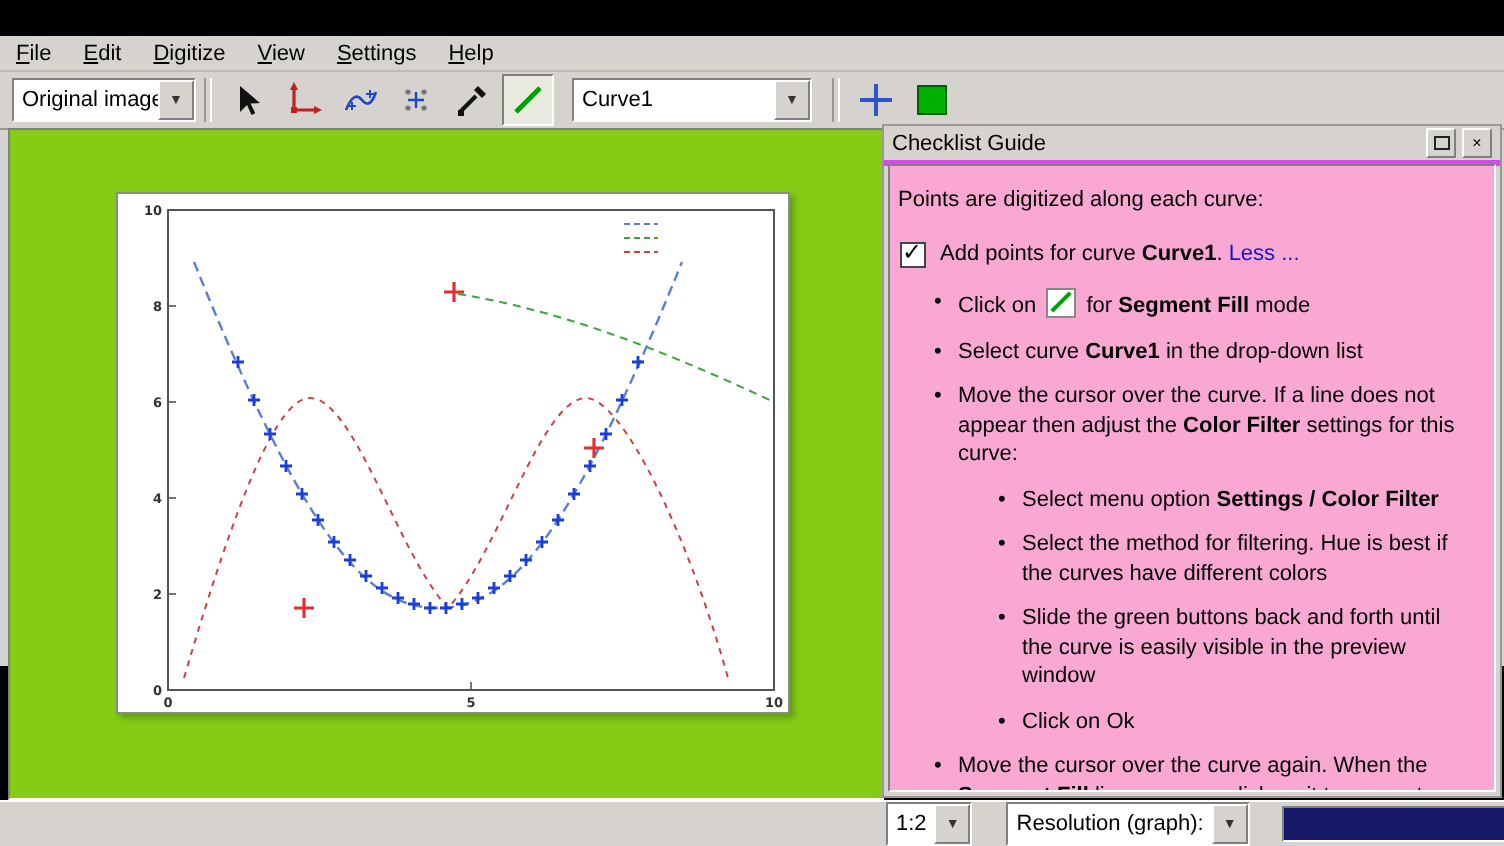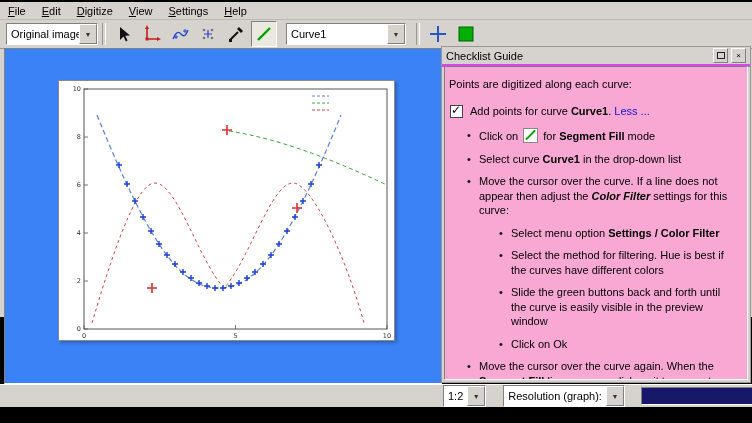--- a/index.html
+++ b/index.html
@@ -1,21 +1,21 @@
 <!DOCTYPE html>
 <html><head>
 <meta charset="utf-8">
 <style>
   html,body{margin:0;padding:0;}
   body{
     width:752px;height:423px;position:relative;background:#000;
     font-family:"Liberation Sans","DejaVu Sans",sans-serif;font-size:11px;color:#000;
     overflow:hidden;
   }
-  #app{position:absolute;left:0;top:2px;width:752px;height:315px;background:#d6d3ce;}
+  #app{position:absolute;left:0;top:18px;width:752px;height:315px;background:#d6d3ce;}
 
   
   #menubar{position:absolute;left:0;top:0;width:100%;height:17px;background:#d6d3ce;
     border-bottom:1px solid #bdbab5;display:flex;align-items:center;}
   .menu-item{display:inline-block;padding:1px 8px;cursor:default;}
   .menu-item::first-letter{text-decoration:underline;}
 
   
   #toolbar{position:absolute;left:0;top:18px;width:100%;height:28px;background:#d6d3ce;
     border-bottom:1px solid #9a9792;display:flex;align-items:center;}
@@ -24,22 +24,22 @@
   .combo .val{flex:1;padding:0 4px;white-space:nowrap;overflow:hidden;}
   .combo .arrow-btn{width:16px;height:18px;background:#d6d3ce;border:1px solid;
     border-color:#fff #808080 #808080 #fff;display:flex;align-items:center;justify-content:center;
     font-size:7px;color:#333;flex:none;}
   .tbtn{width:24px;height:24px;margin:0 1px;background:#d6d3ce;border:1px solid #d6d3ce;
     display:flex;align-items:center;justify-content:center;}
   .tbtn.active{background:#e9e9df;border-color:#808080 #fff #fff #808080;}
   .tsep{width:2px;height:22px;margin:0 4px;border-left:1px solid #9a9792;border-right:1px solid #fff;}
 
   
-  #workspace{position:absolute;left:4px;top:46px;width:436px;height:334px;background:#3b82f6;
-    border:1px solid;border-color:#808080 #fff #fff #808080;}
+  #workspace{position:absolute;left:4px;top:46px;width:436px;height:334px;background:#84cc16;
+    border:1px solid;border-color:#808080 #fff #fff #808080;font-weight:bold;}
   #plot{position:absolute;left:53px;top:31px;width:335px;height:259px;background:#fff;
     border:1px solid #8a8a8a;box-shadow:2px 2px 3px rgba(0,0,0,.25);}
 
   
   #dock{position:absolute;left:441px;top:44px;width:310px;height:337px;background:#d6d3ce;
     border:1px solid #9a9792;box-sizing:border-box;}
   #dock-title{height:17px;display:flex;align-items:center;padding:0 4px;background:#d6d3ce;
     border-bottom:3px solid #d946ef;}
   #dock-title .t{flex:1;}
   .dock-btn{width:13px;height:13px;margin-left:3px;background:#d6d3ce;border:1px solid;
@@ -217,21 +217,21 @@
           <div class="bullet lvl1">
             <span class="dot">•</span>
             <span class="btext"><span>Click on </span><span class="inline-icon"></span><span> for </span><span style="font-weight: bold;">Segment Fill</span><span> mode</span></span>
           </div>
           <div class="bullet lvl1">
             <span class="dot">•</span>
             <span class="btext"><span>Select curve </span><span style="font-weight: bold;">Curve1</span><span> in the drop-down list</span></span>
           </div>
           <div class="bullet lvl1">
             <span class="dot">•</span>
-            <span class="btext"><span>Move the cursor over the curve. If a line does not appear then adjust the </span><span style="font-weight: bold; font-style: italic;">Color Filter</span><span> settings for this curve:</span></span>
+            <span class="btext"><span>Move the cursor over the curve. If a line does not appear then adjust the </span><span style="font-weight: bold;">Color Filter</span><span> settings for this curve:</span></span>
           </div>
           <div class="bullet lvl2">
             <span class="dot">•</span>
             <span class="btext"><span>Select menu option </span><span style="font-weight: bold;">Settings / Color Filter</span></span>
           </div>
           <div class="bullet lvl2">
             <span class="dot">•</span>
             <span class="btext"><span>Select the method for filtering. </span><span style="font-weight: normal;">Hue</span><span> is best if the curves have different colors</span></span>
           </div>
           <div class="bullet lvl2">

